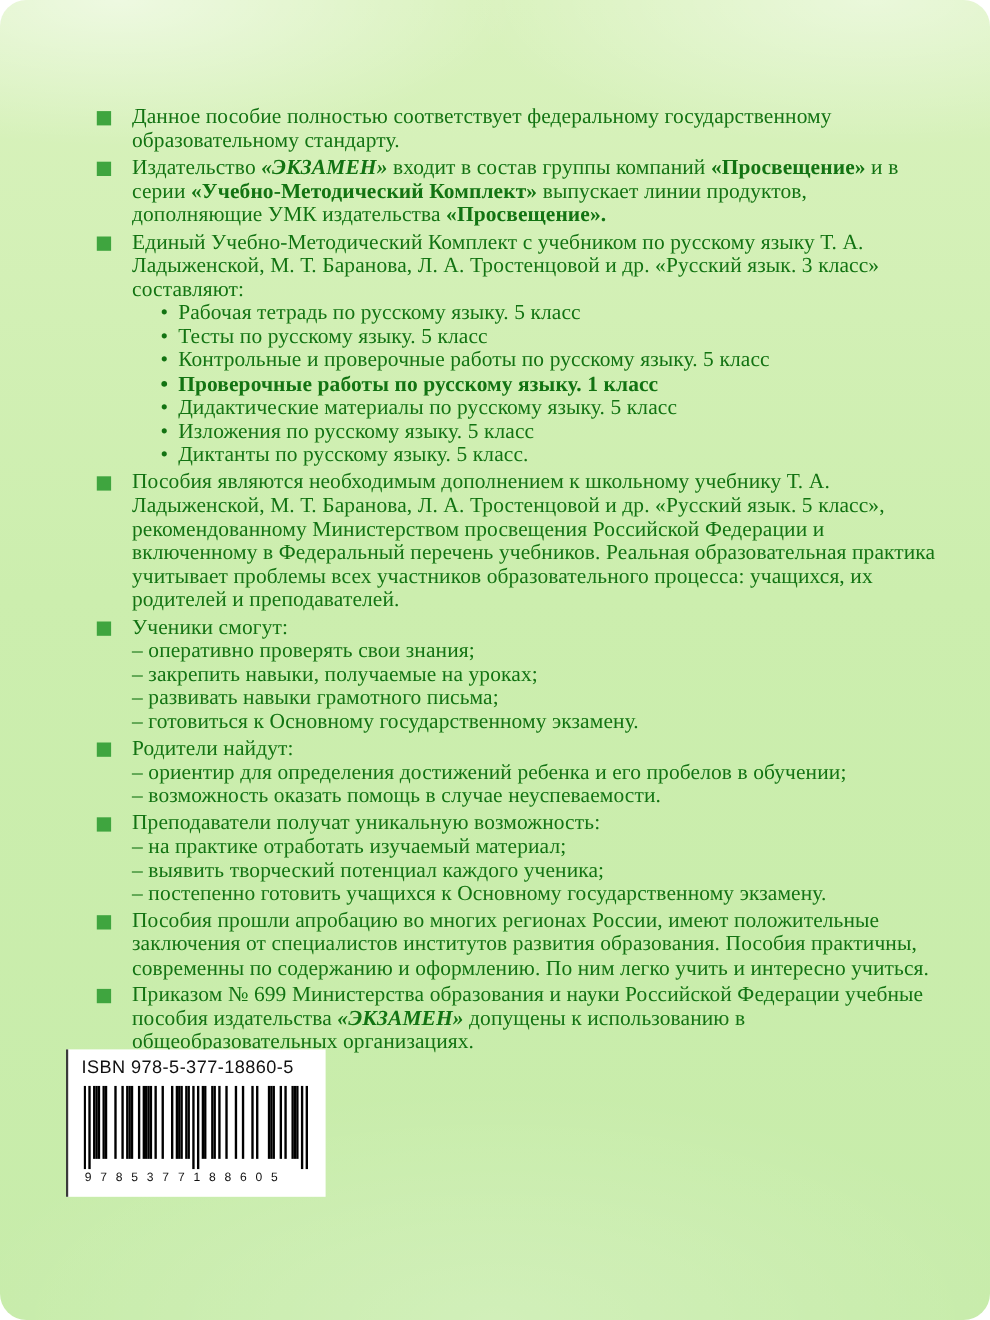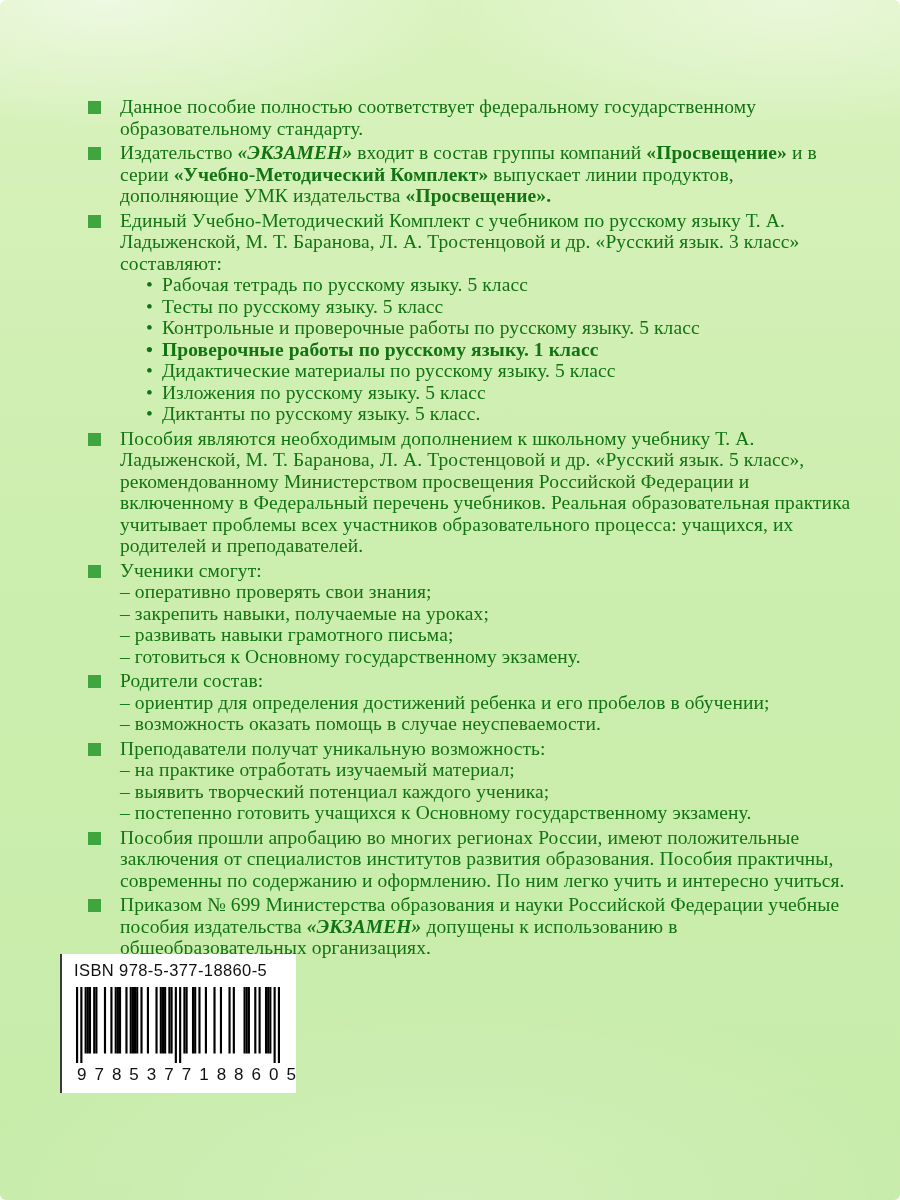--- a/index.html
+++ b/index.html
@@ -1,21 +1,21 @@
 <!DOCTYPE html>
 <html><head>
 <meta charset="utf-8">
 <style>
   * { margin: 0; padding: 0; box-sizing: border-box; }
   html, body { width: 900px; height: 1200px; background: #ffffff; }
   body { font-family: "Liberation Serif", "DejaVu Serif", serif; position: relative; overflow: hidden; }
 
   .page {
     position: absolute; inset: 0;
-    border-radius: 6px;
+    border-radius: 24px;
     background:
       radial-gradient(ellipse 520px 190px at 12% 0%, rgba(255,255,255,.55), rgba(255,255,255,0) 70%),
       radial-gradient(ellipse 520px 190px at 88% 0%, rgba(255,255,255,.45), rgba(255,255,255,0) 70%),
       radial-gradient(ellipse 700px 300px at 50% 100%, rgba(255,255,255,.18), rgba(255,255,255,0) 70%),
       linear-gradient(180deg, #d9f2bd 0%, #cceeae 45%, #c7ecaa 100%);
     color: #127312;
     padding-left: 19px;
   }
 
   .content {
@@ -66,21 +66,21 @@
     white-space: nowrap;
   }
   .barcode {
     display: block;
     width: 204px;
     height: 76px;
     margin: 7px 0 2px 2px;
   }
   .digits {
     font-family: "Liberation Sans", "DejaVu Sans", sans-serif;
-    font-size: 17px;
+    font-size: 11px;
     letter-spacing: 8px;
     padding-left: 3px;
     white-space: nowrap;
   }
 </style>
 </head>
 <body>
 
 <div class="page">
 
@@ -145,21 +145,21 @@
         <div class="dash-line">– оперативно проверять свои знания;</div>
         <div class="dash-line">– закрепить навыки, получаемые на уроках;</div>
         <div class="dash-line">– развивать навыки грамотного письма;</div>
         <div class="dash-line">– готовиться к Основному государственному экзамену.</div>
       </div>
     </div>
 
     <div class="section">
       <span class="marker"></span>
       <div class="body">
-        <div>Родители состав:</div>
+        <div>Родители найдут:</div>
         <div class="dash-line">– ориентир для определения достижений ребенка и его пробелов в обучении;</div>
         <div class="dash-line">– возможность оказать помощь в случае неуспеваемости.</div>
       </div>
     </div>
 
     <div class="section">
       <span class="marker"></span>
       <div class="body">
         <div>Преподаватели получат уникальную возможность:</div>
         <div class="dash-line">– на практике отработать изучаемый материал;</div>

